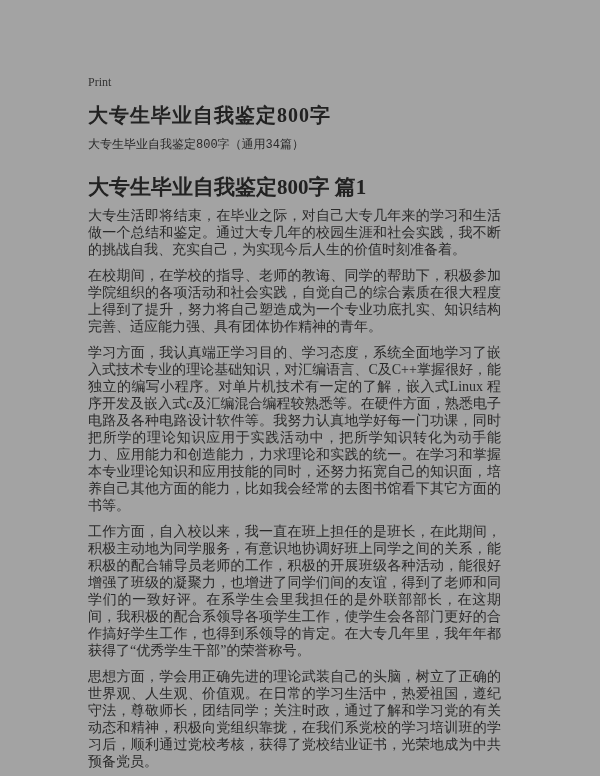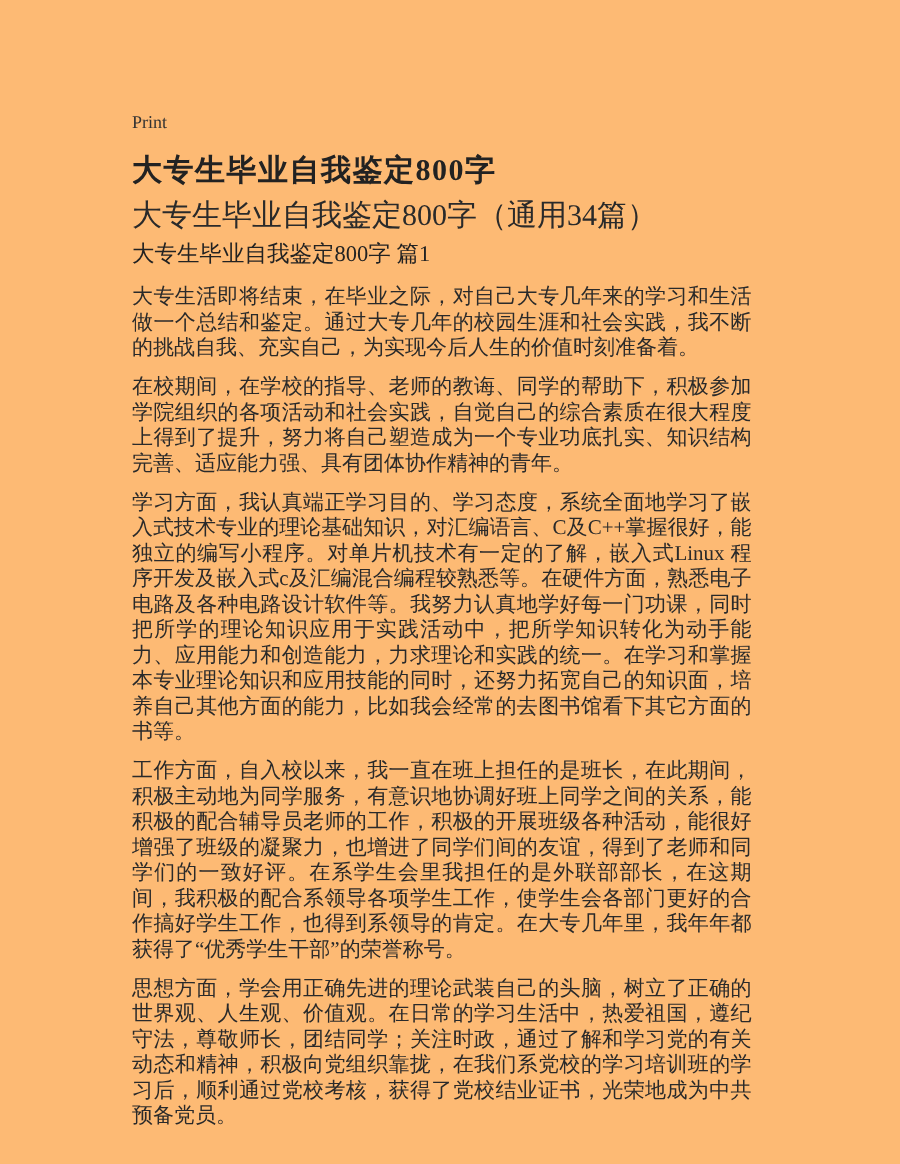--- a/index.html
+++ b/index.html
@@ -9,21 +9,21 @@
   }
   body {
     width: 600px;
     height: 776px;
     overflow: hidden;
   }
   .page {
     box-sizing: border-box;
     width: 600px;
     height: 776px;
-    background: #fdba74;
+    background: #a3a3a3;
     padding: 72px 87px 0 88px;
     font-family: "Liberation Serif", "DejaVu Serif", serif;
     color: #2a2a2a;
   }
   .print-label {
     font-size: 12px;
     line-height: 14px;
     color: #333333;
     margin: 0 0 13px 0;
     cursor: pointer;
@@ -32,30 +32,31 @@
   .doc-title {
     font-size: 20px;
     line-height: 26px;
     font-weight: 700;
     text-align: left;
     color: #222222;
     margin: 0 0 8px 0;
     letter-spacing: 1px;
   }
   .doc-subtitle {
-    font-size: 20px;
+    font-size: 12px;
     line-height: 18px;
     font-weight: 400;
-    margin: 0 0 8px 0;
+    margin: 0 0 24px 0;
     color: #2a2a2a;
+    font-family: Liberation Mono, monospace;
   }
   .section-heading {
-    font-size: 15px;
+    font-size: 21px;
     line-height: 19px;
-    font-weight: 400;
+    font-weight: 700;
     margin: 0 0 10px 0;
     color: #222222;
   }
   .para {
     font-size: 14px;
     line-height: 17px;
     text-align: justify;
     margin: 0 12px 9px 0;
     color: #2a2a2a;
   }

